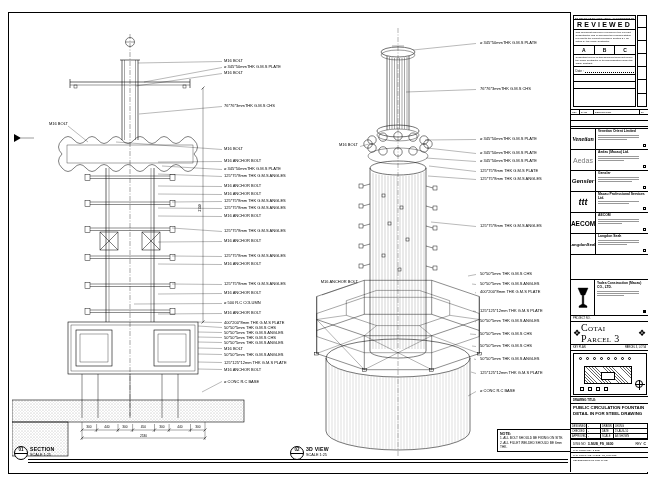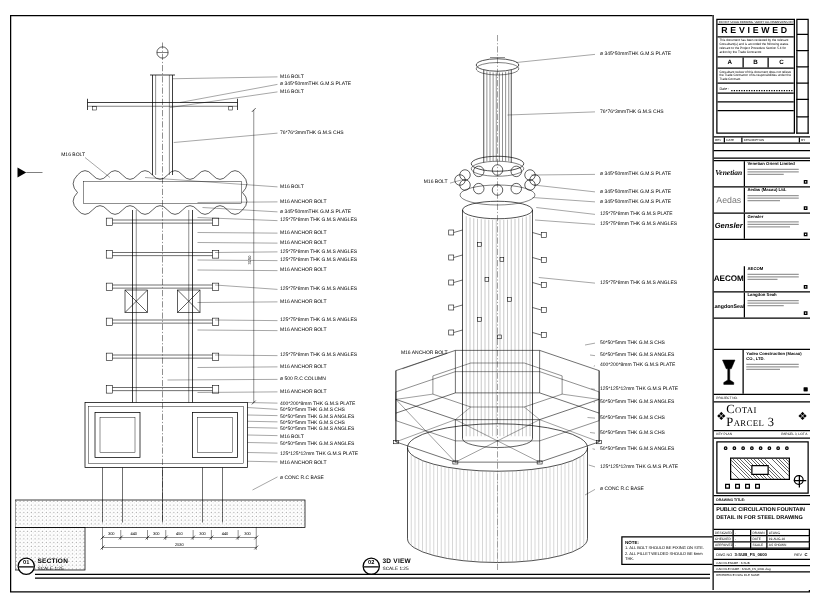--- a/index.html
+++ b/index.html
@@ -606,20 +606,29 @@
     <div class="consult" style="top:159px">
       <div class="logo" style="font-style:italic;font-size:6px">Gensler</div>
       <div class="info">
           <div class="nm">Gensler</div>
         <div class="mbar"></div>
           <div class="mbar"></div>
           <div class="mbar" style="width:70%"></div>
         <div class="chk"></div>
         </div>
     </div>
+    <div class="consult" style="top:180px">
+      <div class="logo" style="font-style:italic;font-size:9px">ttt</div>
+      <div class="info">
+          <div class="nm">Macau Professional Services Ltd.</div>
+        <div class="mbar"></div>
+          <div class="mbar" style="width:65%"></div>
+        <div class="chk"></div>
+        </div>
+    </div>
     <div class="consult" style="top:201px">
       <div class="logo" style="font-size:6.5px">AECOM</div>
       <div class="info">
           <div class="nm">AECOM</div>
         <div class="mbar"></div>
           <div class="mbar"></div>
           <div class="mbar" style="width:50%"></div>
         <div class="chk"></div>
         </div>
     </div>

